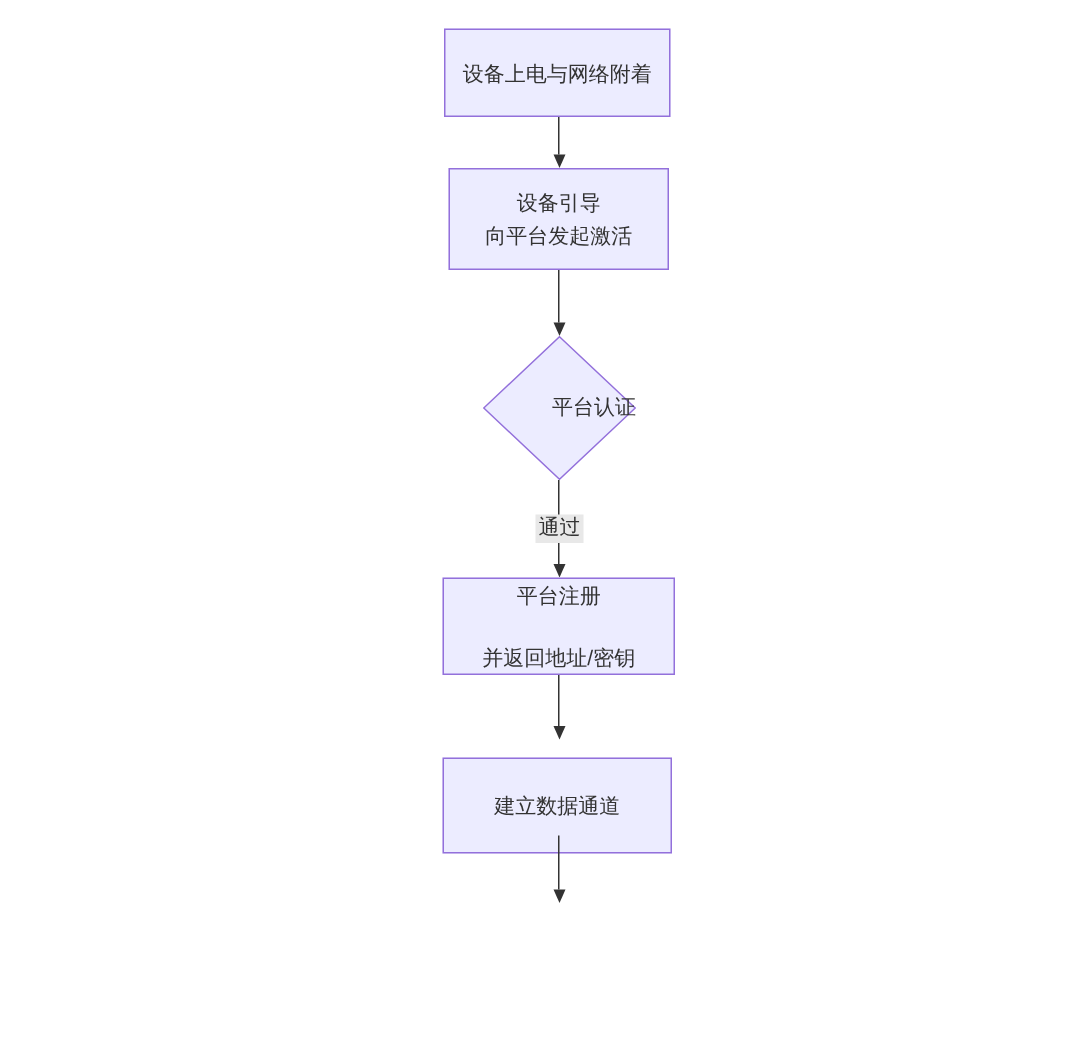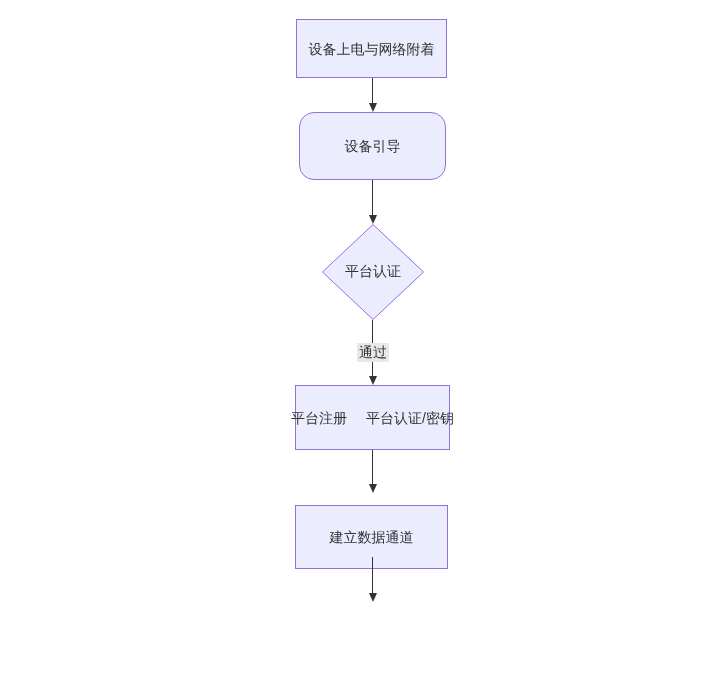--- a/index.html
+++ b/index.html
@@ -10,35 +10,35 @@
     --edge:#333333;
     --edge-label-bg:#e8e8e8;
   }
   *{margin:0;padding:0;box-sizing:border-box;}
   html,body{width:726px;height:700px;background:var(--background);
     font-family:"Liberation Sans",sans-serif;color:var(--text);}
   .canvas{position:relative;width:726px;height:700px;background:var(--background);overflow:hidden;}
 
   
   .node{position:absolute;background:var(--node-fill);border:1px solid var(--node-border);
-    display:flex;flex-direction:row;align-items:center;justify-content:center;
+    display:flex;flex-direction:column;align-items:center;justify-content:center;
     text-align:center;font-size:14px;line-height:22px;color:var(--text);}
   .node span{display:block;white-space:nowrap;}
   #n-power    {left:296px;top:19px;  width:151px;height:59px;}
-  #n-boot     {left:299px;top:112px; width:147px;height:68px;border-radius:15px;}
+  #n-boot     {left:299px;top:112px; width:147px;height:68px;}
   #n-register {left:295px;top:385px; width:155px;height:65px;gap:19px;}
   #n-channel  {left:295px;top:493px; width:153px;height:64px;margin-top:12px;}
   #n-business {left:299px;top:602px; width:148px;height:65px;}
 
   
   .diamond{position:absolute;left:322px;top:224px;width:102px;height:96px;}
   .diamond svg{position:absolute;left:0;top:0;width:102px;height:96px;}
   .diamond polygon{fill:var(--node-fill);stroke:var(--node-border);stroke-width:1;}
   .diamond-label{position:absolute;left:0;top:0;right:0;bottom:0;
-    display:flex;align-items:center;justify-content:center;
+    display:flex;align-items:center;justify-content:flex-end;
     font-size:14px;color:var(--text);}
 
   
   .edge{position:absolute;left:372px;width:1px;background:var(--edge);}
   .edge .arrowhead{position:absolute;top:100%;left:50%;transform:translateX(-50%);
     width:0;height:0;border-left:4.5px solid transparent;border-right:4.5px solid transparent;
     border-top:9px solid var(--edge);}
   #e-power-boot    {top:78px; height:25px;}
   #e-boot-auth     {top:180px;height:35px;}
   #e-auth-register {top:320px;height:56px;}
@@ -58,20 +58,21 @@
   <div class="node" id="n-power">
     <span>设备上电与网络附着</span>
   </div>
 
   <div class="edge" id="e-power-boot">
     <span class="arrowhead"></span>
   </div>
 
   <div class="node" id="n-boot">
     <span>设备引导</span>
+    <span>向平台发起激活</span>
   </div>
 
   <div class="edge" id="e-boot-auth">
     <span class="arrowhead"></span>
   </div>
 
   <div class="diamond" id="n-auth">
     <svg viewBox="0 0 102 96" aria-hidden="true">
       <polygon points="51,0.5 101.5,48 51,95.5 0.5,48"></polygon>
     </svg>
@@ -81,21 +82,21 @@
   </div>
 
   <div class="edge" id="e-auth-register">
     <span class="arrowhead"></span>
   </div>
 
   <div class="edge-label">通过</div>
 
   <div class="node" id="n-register">
     <span>平台注册</span>
-    <span>平台认证/密钥</span>
+    <span>并返回地址/密钥</span>
   </div>
 
   <div class="edge" id="e-register-chan">
     <span class="arrowhead"></span>
   </div>
 
   <div class="node" id="n-channel">
     <span>建立数据通道</span>
   </div>
 

